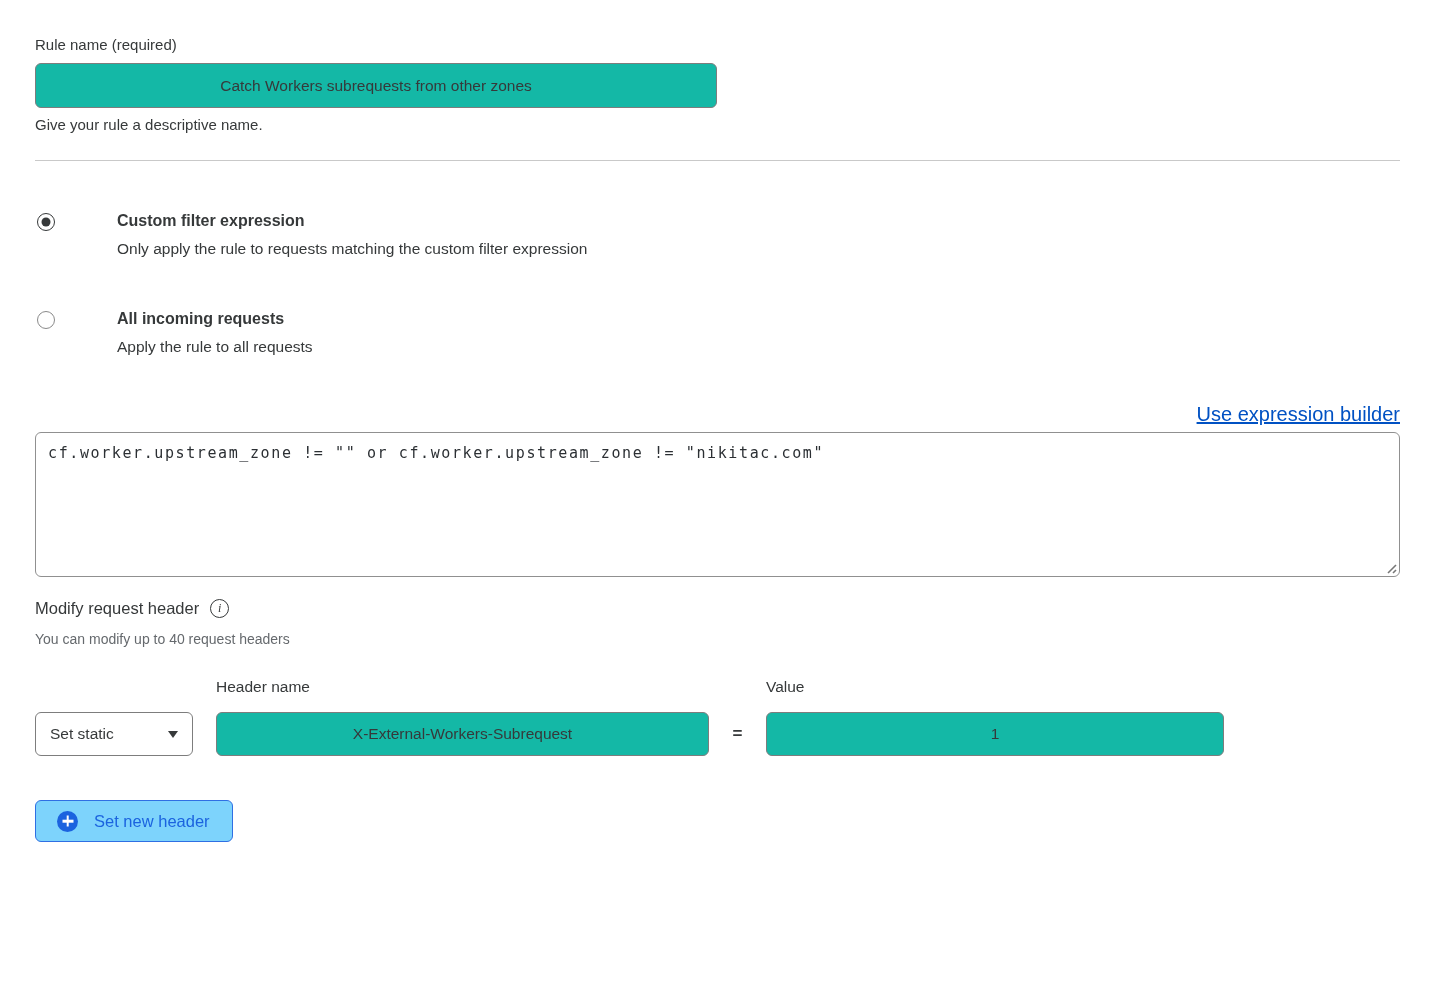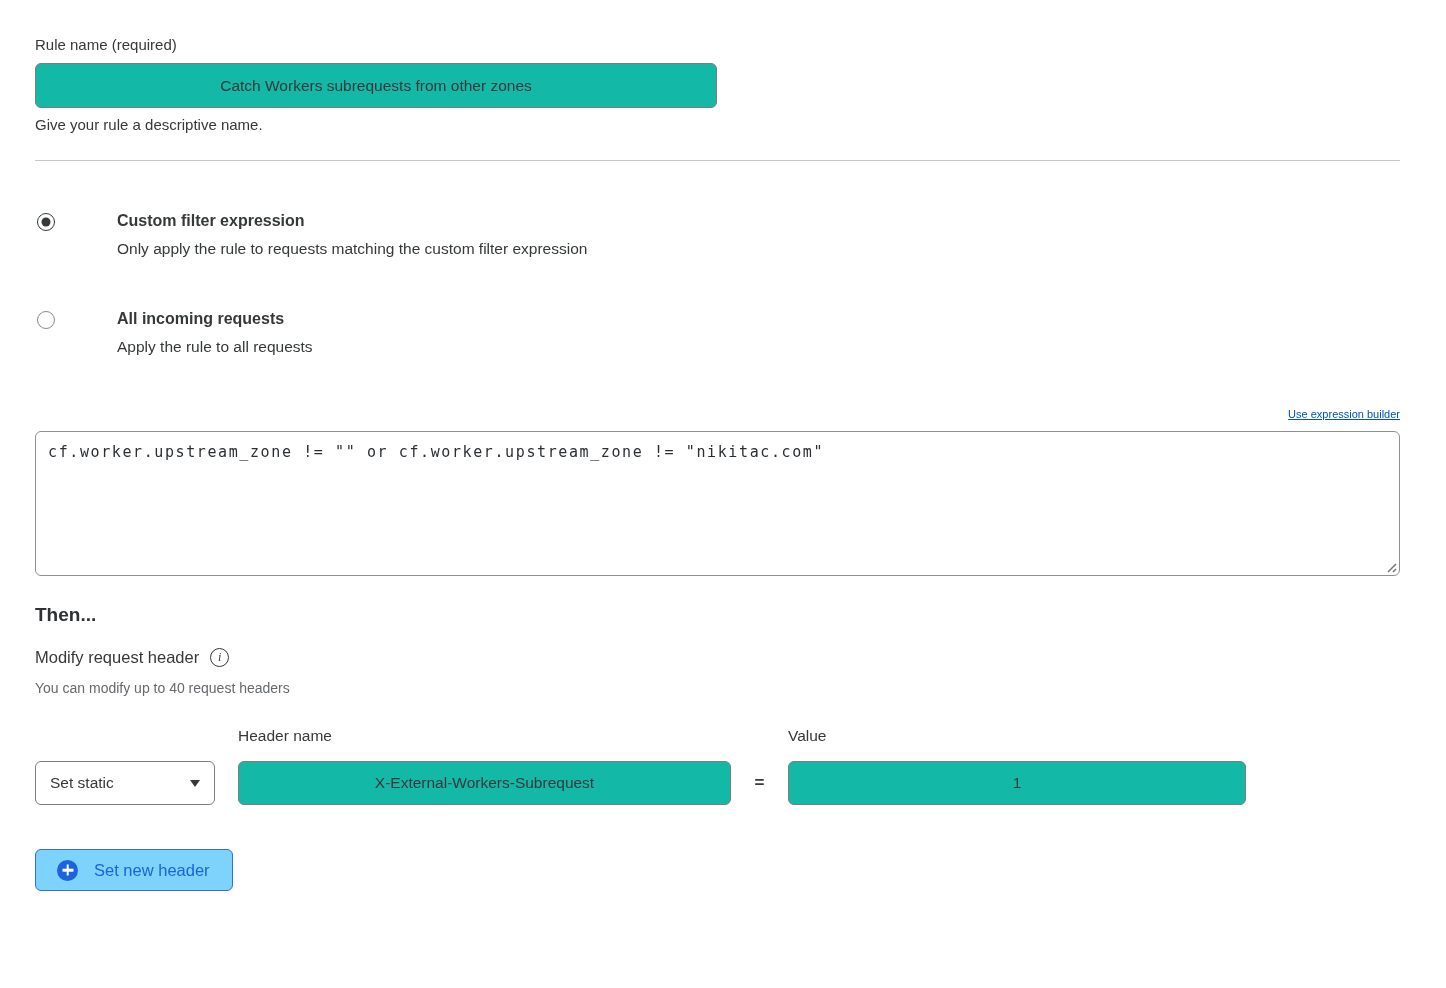--- a/index.html
+++ b/index.html
@@ -49,21 +49,21 @@
   .radio-option.selected .radio-circle::after {
     content:""; position:absolute; left:50%; top:50%;
     transform:translate(-50%,-50%);
     width:9px; height:9px; border-radius:50%; background:#36393a;
   }
   .radio-text { margin-left:24px; }
   .radio-label { font-size:16px; font-weight:700; line-height:20px; }
   .radio-desc { margin-top:8px; font-size:15.5px; line-height:20px; }
 
   .builder-row { margin-top:47px; text-align:right; }
-  .builder-link { color:#0051c3; font-size:11px; line-height:20px; text-decoration:underline; cursor:pointer; }
+  .builder-link { color:#0051c3; font-size:20px; line-height:20px; text-decoration:underline; cursor:pointer; }
 
   .expr-wrap { position:relative; margin-top:7px; }
   textarea.expr {
     box-sizing:border-box; display:block;
     width:1365px; height:145px;
     border:1px solid #909090; border-radius:6px;
     padding:11px 12px;
     font-family:"DejaVu Sans Mono", monospace;
     font-size:15px; letter-spacing:1.6px;
     color:#2b2f33; background:#fff;
@@ -80,21 +80,21 @@
     width:19px; height:19px; border:1.4px solid #36393a; border-radius:50%;
     display:inline-flex; align-items:center; justify-content:center;
     font-family:"Liberation Serif", serif; font-style:italic;
     font-size:12px; line-height:1; color:#36393a; cursor:pointer;
   }
   .muted { margin-top:11px; font-size:14px; line-height:18px; color:#65696d; }
 
   .hdr-row { margin-top:29px; display:flex; align-items:flex-end; }
   .col-label { font-size:15.5px; line-height:20px; margin-bottom:15px; }
   .select-box {
-    box-sizing:border-box; width:180px; height:44px;
+    box-sizing:border-box; width:158px; height:44px;
     border:1px solid #7d7d7d; border-radius:6px;
     padding:0 14px; background:#fff;
     display:flex; align-items:center; justify-content:space-between;
     font-size:15.5px; cursor:pointer;
   }
   .chevron-down {
     width:0; height:0;
     border-left:5.5px solid transparent;
     border-right:5.5px solid transparent;
     border-top:7px solid #36393a;
@@ -160,21 +160,20 @@
       <textarea class="expr" spellcheck="false" style="">cf.worker.upstream_zone != "" or cf.worker.upstream_zone != "nikitac.com"</textarea>
       <span class="resize-handle">
         <svg width="13" height="13" viewBox="0 0 13 13">
           <path d="M12 4 L4 12" stroke="#777777" stroke-width="1.6" fill="none"></path>
           <path d="M12 9 L9 12" stroke="#777777" stroke-width="1.6" fill="none"></path>
         </svg>
       </span>
     </div>
 
     
-    <h3 class="then">Then...</h3>
 
     <div class="action-row">
       <span class="action-label">Modify request header</span>
       <span class="info-icon">i</span>
     </div>
     <div class="muted">You can modify up to 40 request headers</div>
 
     <div class="hdr-row">
       <div class="col-op">
         <div class="select-box">

